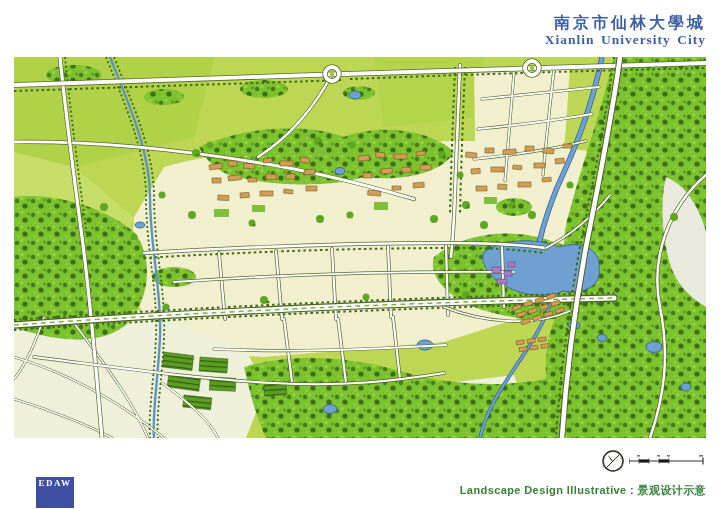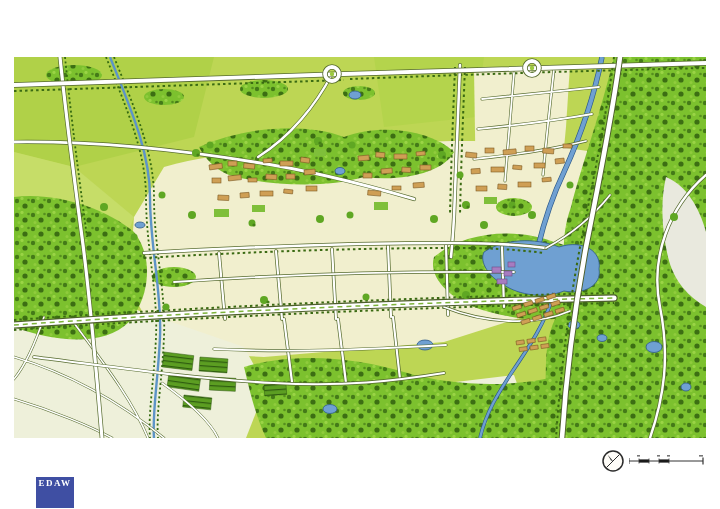--- a/index.html
+++ b/index.html
@@ -27,20 +27,24 @@
   .compass{position:absolute;left:600px;top:448px;width:26px;height:26px;}
   .scalebar{position:absolute;left:629px;top:452px;width:78px;height:16px;}
   .caption{position:absolute;right:14px;bottom:11px;font-size:11px;font-weight:bold;
            color:#37823c;letter-spacing:0.4px;}
 </style>
 </head>
 <body>
 
 <div class="page">
 
+  <div class="hdr">
+    <div class="zh">南京市仙林大學城</div>
+    <div class="en">Xianlin University City</div>
+  </div>
 
   <div class="map">
     <svg viewBox="0 0 692 381" preserveAspectRatio="none">
       <defs>
         <pattern id="pf" width="16" height="14" patternUnits="userSpaceOnUse">
           <rect width="16" height="14" fill="#7cc12e"></rect>
           <circle cx="3" cy="4" r="2.2" fill="#447a18"></circle>
           <circle cx="11" cy="9" r="2.6" fill="#3c6e13"></circle>
           <circle cx="8" cy="1.5" r="1.6" fill="#9ad445"></circle>
           <circle cx="14.5" cy="3" r="1.3" fill="#558f1e"></circle>
@@ -330,14 +334,15 @@
       <line x1="30" y1="6.5" x2="30" y2="11.5" stroke="#333" stroke-width="0.8"></line>
       <line x1="40" y1="6.5" x2="40" y2="11.5" stroke="#333" stroke-width="0.8"></line>
       <line x1="74" y1="5.5" x2="74" y2="12.5" stroke="#333" stroke-width="1.2"></line>
       <rect x="8" y="3" width="3" height="1.6" fill="#777"></rect>
       <rect x="28" y="3" width="3" height="1.6" fill="#777"></rect>
       <rect x="38" y="3" width="3" height="1.6" fill="#777"></rect>
       <rect x="70" y="3" width="4" height="1.6" fill="#777"></rect>
     </svg>
   </div>
 
+  <div class="caption">Landscape Design Illustrative : 景观设计示意</div>
 
 </div>
 
 </body></html>

